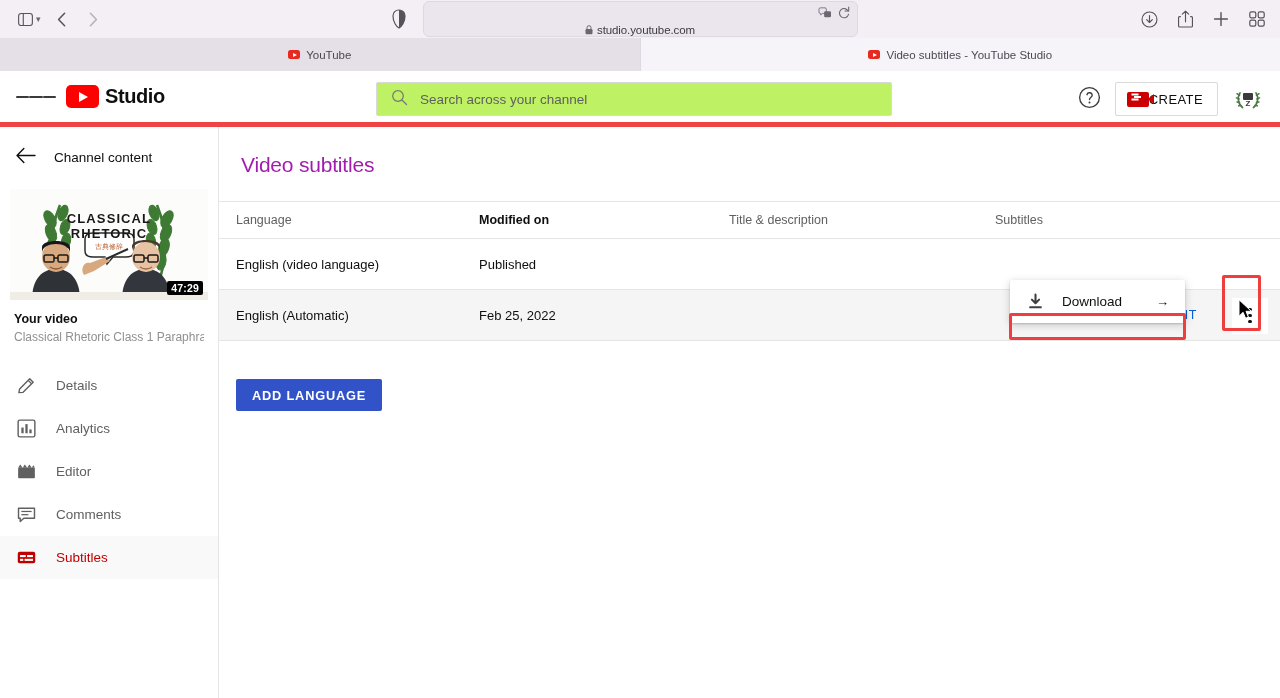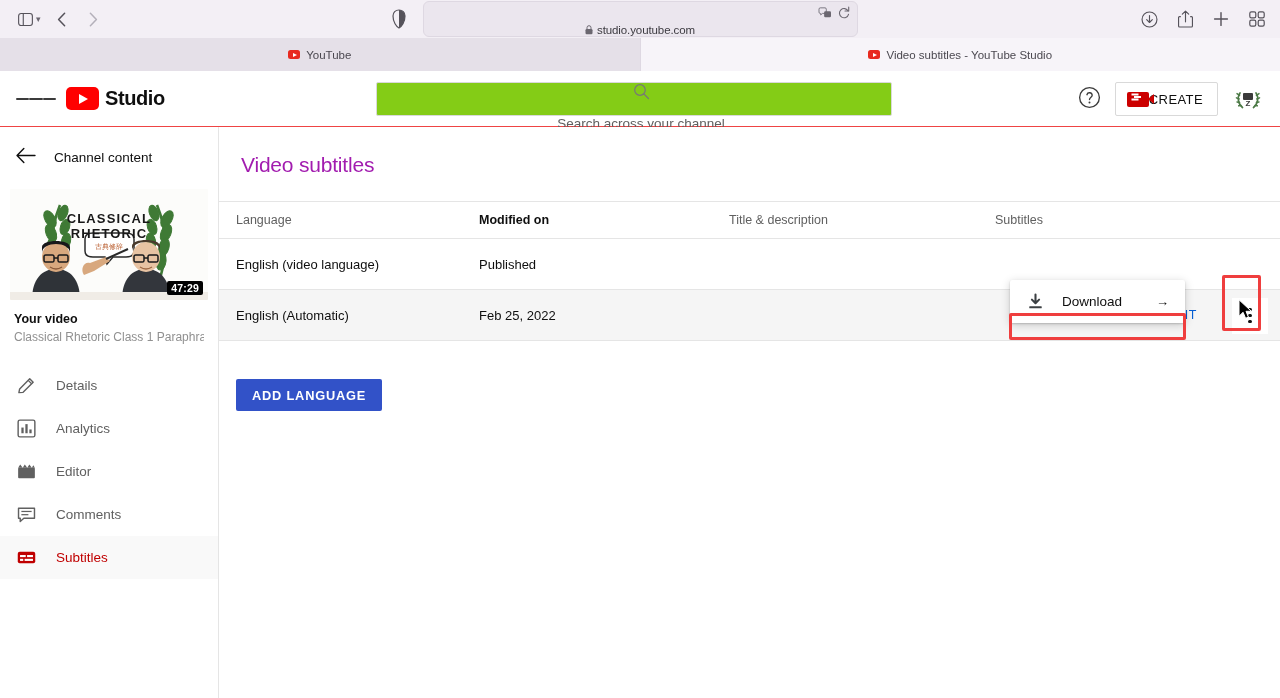--- a/index.html
+++ b/index.html
@@ -83,21 +83,21 @@
     border-left: 4px solid #fff;
     border-top: 2.5px solid transparent;
     border-bottom: 2.5px solid transparent;
     margin-left: 1px;
   }
 
   
   .studio-header {
     width: 1280px; height: 56px;
     background: #ffffff;
-    border-bottom: 1px solid #ef4444;
+    border-bottom: 5px solid #ef4444;
     display: flex; align-items: center;
     position: relative;
   }
   .hamburger { margin-left: 16px; width: 40px; height: 40px;
     display: flex; align-items: center; justify-content: center; }
   .hamburger span {
     display: block; width: 17px; height: 2px; background: #3b3b3b;
     margin: 2.2px 0; border-radius: 1px;
   }
   .studio-logo { display: flex; align-items: center; gap: 6px; margin-left: 10px; }
@@ -113,22 +113,22 @@
     margin-left: 2px;
   }
   .studio-word {
     font-size: 20px; font-weight: 700; color: #0f0f0f;
     letter-spacing: -0.4px;
   }
   .search-box {
     position: absolute; left: 376px; top: 11px;
     width: 516px; height: 34px;
     border: 1px solid #d9d9d9; border-radius: 2px;
-    background: #84cc16;
-    display: flex; align-items: center; padding-left: 14px; gap: 12px; flex-direction: column;
+    background: #bef264;
+    display: flex; align-items: center; padding-left: 14px; gap: 12px;
   }
   .search-placeholder { font-size: 13.5px; color: #606060; }
   .header-right {
     position: absolute; right: 16px; top: 0; height: 56px;
     display: flex; align-items: center; gap: 14px;
   }
   .create-btn {
     height: 34px; padding: 0 14px 0 11px;
     border: 1px solid #d9d9d9; border-radius: 2px;
     display: flex; align-items: center; 

